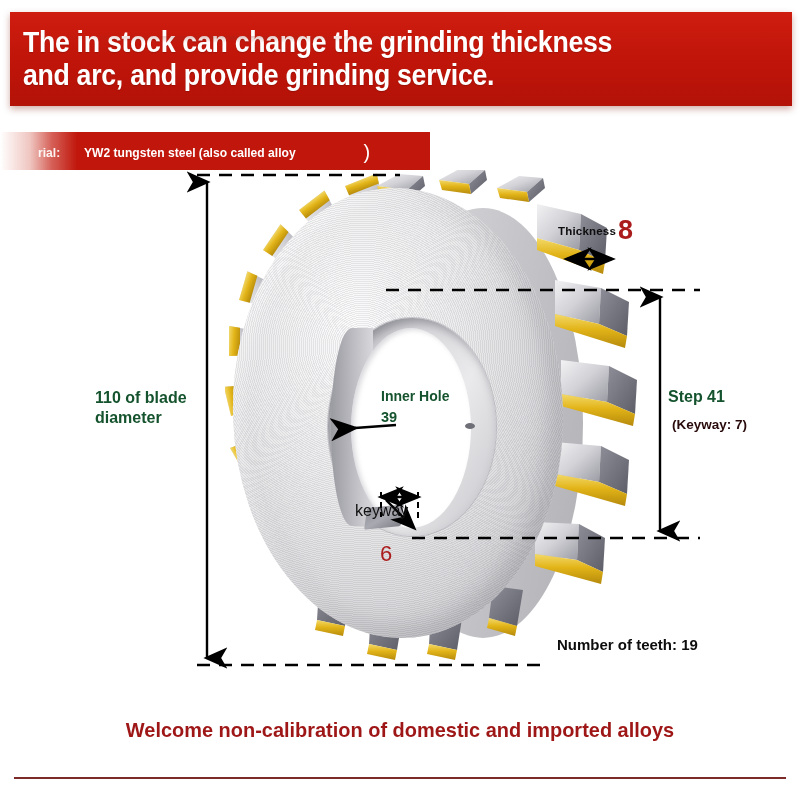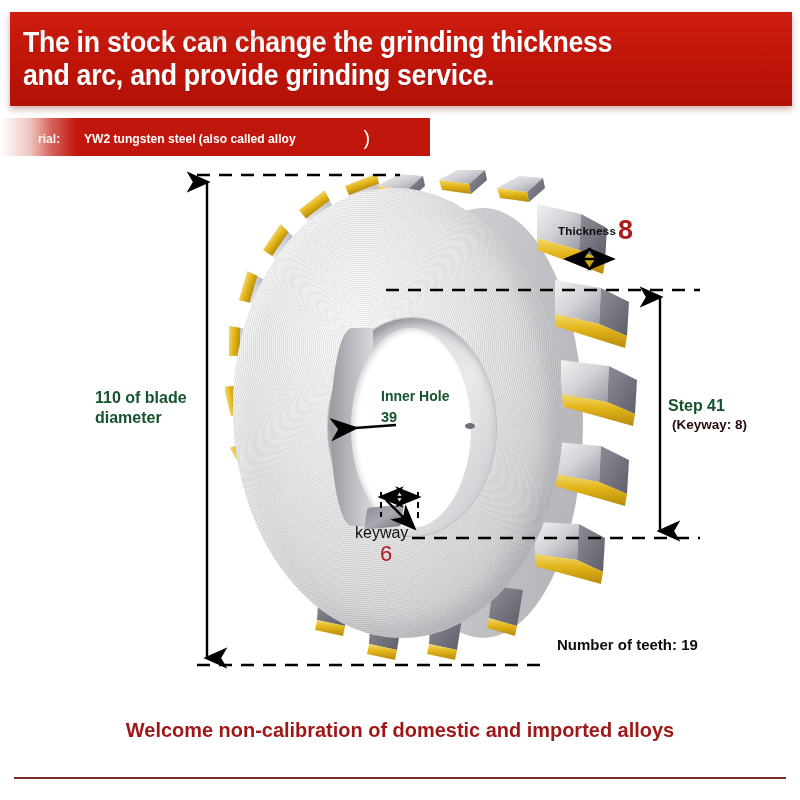--- a/index.html
+++ b/index.html
@@ -27,21 +27,21 @@
     letter-spacing:-0.3px;
     padding:0 14px;
     transform:scaleX(0.92);
     transform-origin:left center;
     white-space:pre-line;
     text-shadow:0 1px 1px rgba(0,0,0,.18);
   }
 
   
   .material-wrap{
-    position:absolute;left:0px;top:118px;width:430px;height:40px;
+    position:absolute;left:0px;top:132px;width:430px;height:40px;
   }
   .material-fade{
     position:absolute;left:0;top:0;width:430px;height:38px;
     background:linear-gradient(90deg,
        rgba(255,255,255,1) 0%,
        rgba(226,150,140,.55) 7%,
        rgba(196,30,18,.70) 12%,
        #c0160b 18%, #c0160b 100%);
     filter:blur(.2px);
   }
@@ -132,25 +132,25 @@
 
   
   .lbl{position:absolute;white-space:pre-line;}
   .lbl-dark{color:#14532d;font-weight:bold;}
   .lbl-black{color:#0d0d0d;font-weight:bold;}
   .lbl-red{color:#b01b1b;font-weight:bold;}
 
   .dia-label{left:95px;top:228px;font-size:16px;line-height:1.28;}
   .thickness-label{left:558px;top:225px;font-size:11.5px;letter-spacing:.2px;}
   .thickness-value{left:618px;top:215px;font-size:27px;color:#ab1c1c;}
-  .step-label{left:668px;top:397px;font-size:16px;}
+  .step-label{left:668px;top:388px;font-size:16px;}
   .keyway-sub{left:672px;top:417px;font-size:13.5px;color:#2a0b0b;}
   .innerhole-label{left:381px;top:388px;font-size:14px;text-align:right;}
   .innerhole-value{left:381px;top:409px;font-size:14.5px;}
-  .keyway-label{left:355px;top:524px;font-size:16px;color:#111;font-weight:normal;}
+  .keyway-label{left:355px;top:502px;font-size:16px;color:#111;font-weight:normal;}
   .keyway-value{left:380px;top:541px;font-size:22px;color:#ab1c1c;}
   .teeth-label{left:557px;top:636px;font-size:15px;}
 
   
   .footer-text{
     position:absolute;left:0;top:718px;width:800px;text-align:center;
     color:#9e1616;font-weight:bold;font-size:21px;
     transform:scaleX(.95);
   }
   .footer-rule{
@@ -369,21 +369,21 @@
     </g>
   </svg>
 
   <div class="lbl lbl-dark dia-label" style="position:absolute;top:388px;">110 of blade
 diameter</div>
 
   <div class="lbl lbl-black thickness-label">Thickness</div>
   <div class="lbl lbl-red thickness-value">8</div>
 
   <div class="lbl lbl-dark step-label">Step 41</div>
-  <div class="lbl lbl-dark keyway-sub">(Keyway: 8)</div>
+  <div class="lbl lbl-dark keyway-sub">(Keyway: 7)</div>
 
   <div class="lbl lbl-dark innerhole-label">Inner Hole</div>
   <div class="lbl lbl-dark innerhole-value">39</div>
 
   <div class="lbl keyway-label">keyway</div>
   <div class="lbl keyway-value">6</div>
 
   <div class="lbl lbl-black teeth-label">Number of teeth: 19</div>
 
   <div class="footer-text">Welcome non-calibration of domestic and imported alloys</div>

